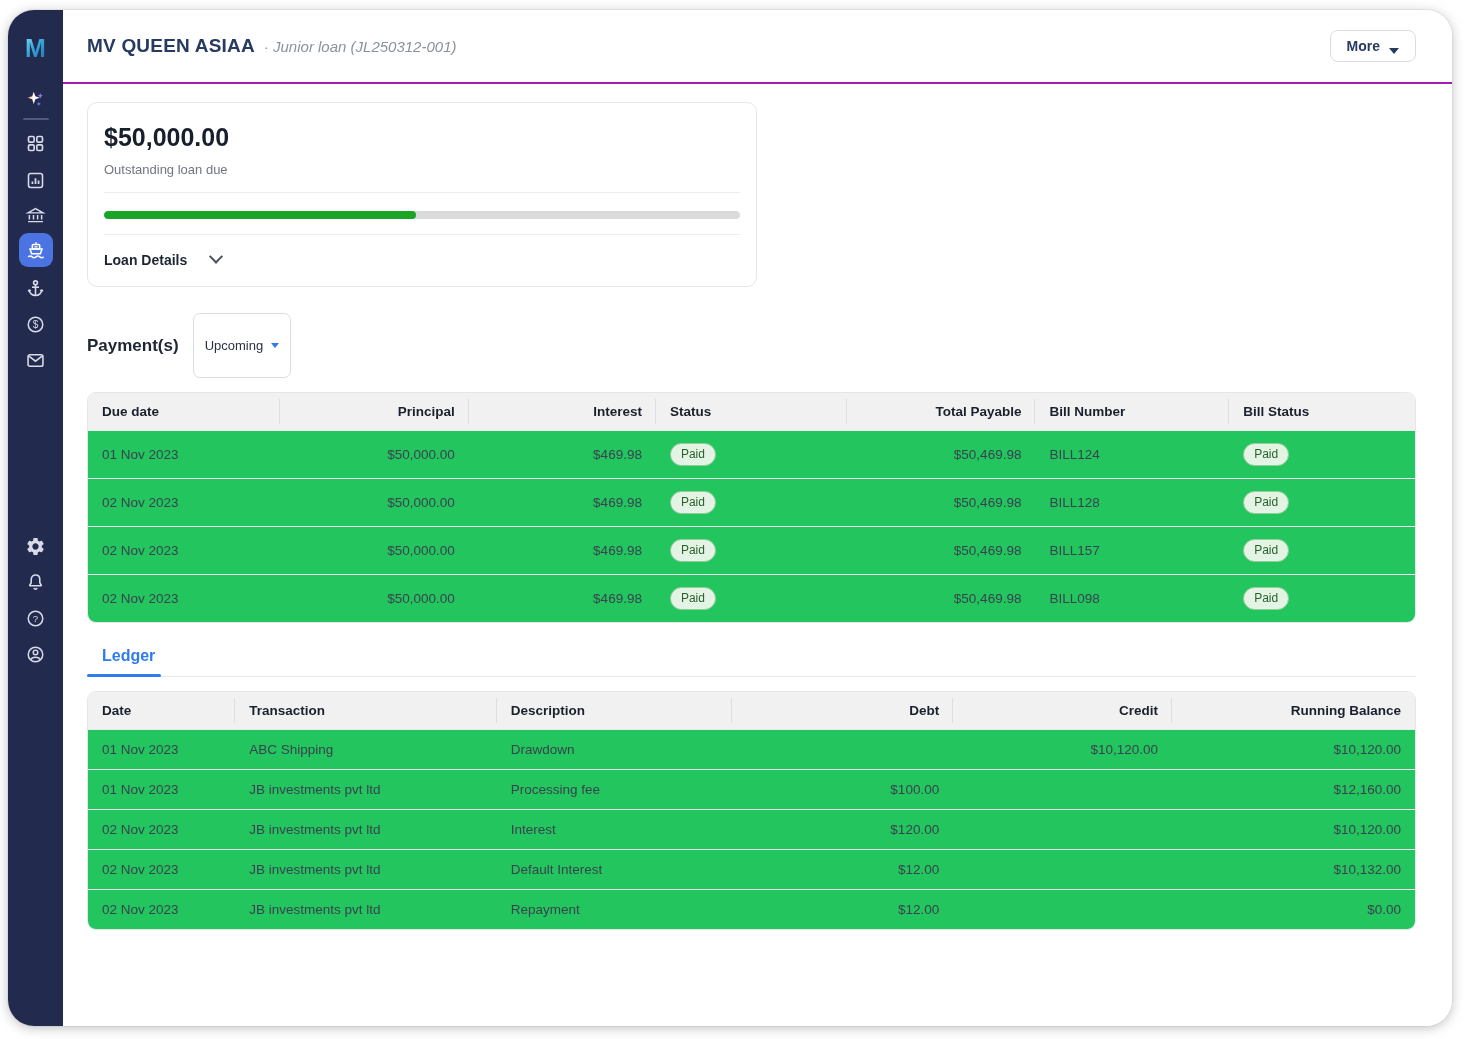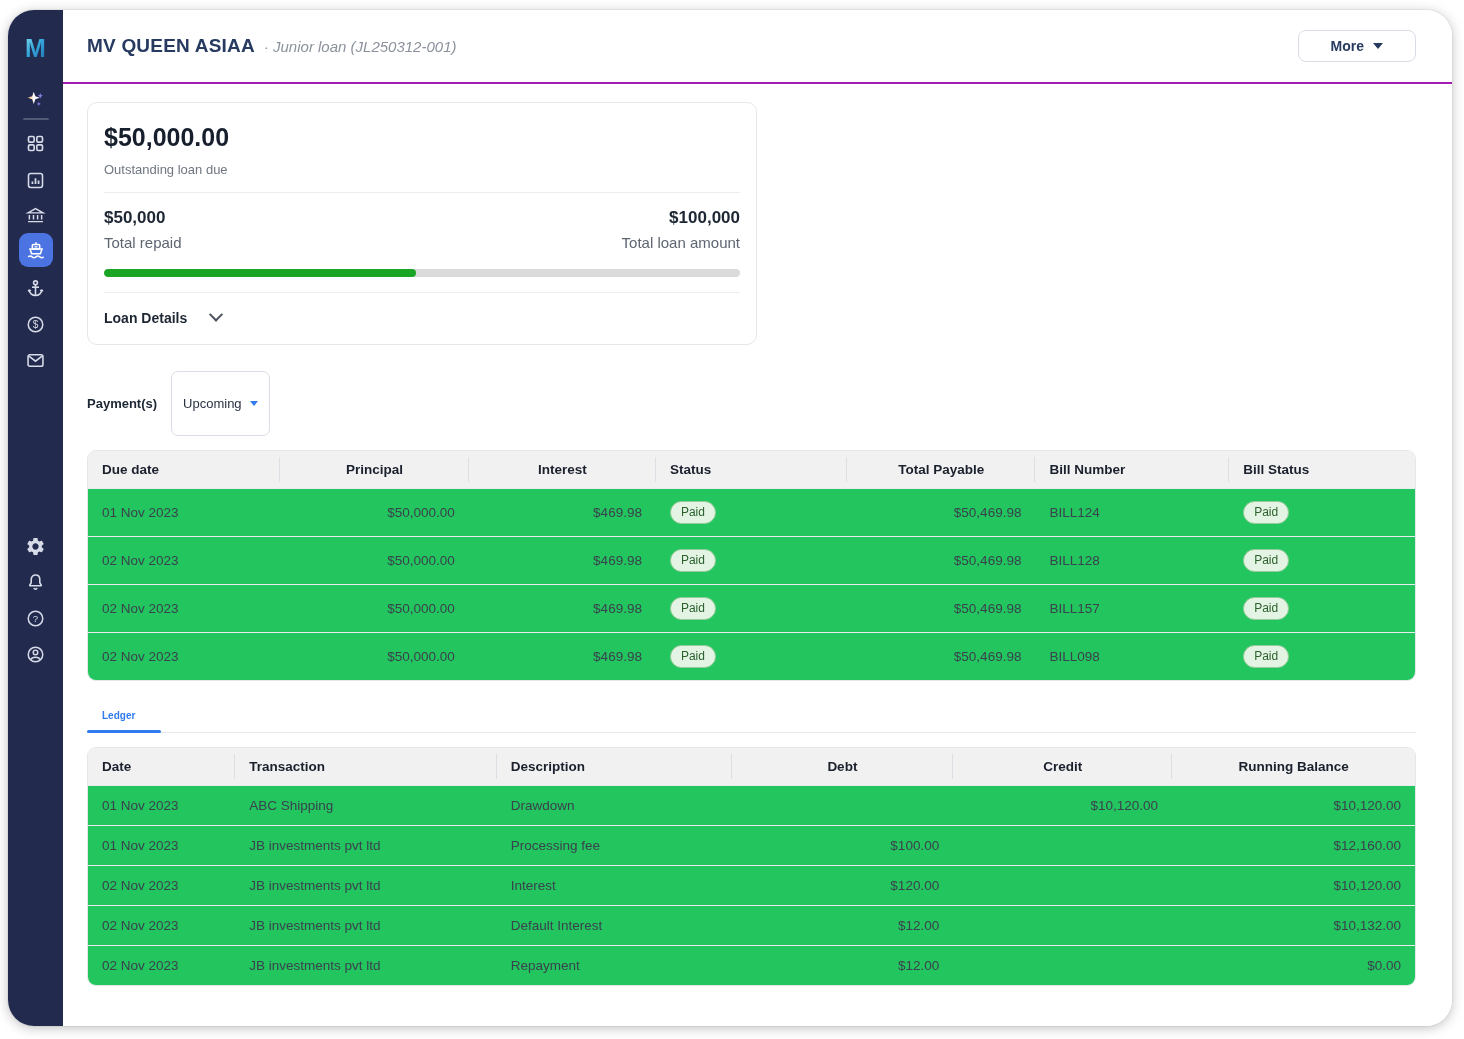--- a/index.html
+++ b/index.html
@@ -25,23 +25,23 @@
   .active-box { position:absolute; top:223px; left:50%; transform:translateX(-50%);
     width:34px; height:34px; background:#4C73E2; border-radius:9px;
     display:flex; align-items:center; justify-content:center; color:#ffffff; cursor:pointer; }
   .active-box svg { width:22px; height:22px; }
   
   .main { flex:1; display:flex; flex-direction:column; background:#ffffff; min-width:0; }
   .topbar { height:74px; flex:0 0 74px; border-bottom:2px solid #a21caf;
     display:flex; align-items:center; padding:0 36px 0 24px; }
   .page-title { font-size:19px; font-weight:bold; color:#273A60; letter-spacing:.2px; }
   .subtitle { font-size:15px; font-style:italic; color:#8C929D; margin-left:9px; }
-  .more-btn { margin-left:auto; display:flex; align-items:center; gap:9px;
+  .more-btn { margin-left:auto; display:flex; align-items:flex-end; gap:9px;
     background:#fff; border:1px solid #D8DCE5; border-radius:8px;
-    padding:7px 32px; font-size:14px; font-weight:bold; color:#273A60;
+    padding:7px 16px; font-size:14px; font-weight:bold; color:#273A60;
     font-family:inherit; cursor:pointer; }
   .caret { width:0; height:0; border-left:5px solid transparent;
     border-right:5px solid transparent; border-top:6px solid #273A60; }
   .caret.blue { border-top-color:#2F7BEF; border-left-width:4px; border-right-width:4px; border-top-width:5px; }
   .content { padding:18px 36px 0 24px; flex:1; overflow:hidden; }
   
   .loan-card { width:670px; border:1px solid #E4E6EA; border-radius:10px;
     padding:20px 16px 16px; background:#fff; }
   .loan-amount { font-size:25px; font-weight:bold; color:#171F2D; }
   .loan-amount-label { font-size:13px; color:#6F7680; margin-top:10px; }
@@ -52,41 +52,41 @@
   .totals-lbl { font-size:15px; color:#5E6672; margin-top:6px; }
   .progress-track { margin-top:18px; height:8px; background:#DBDBDB; border-radius:5px; overflow:hidden; }
   .progress-fill { height:100%; background:#1BA527; border-radius:5px; width:0; }
   .loan-details-btn { margin-top:13px; display:flex; align-items:center; gap:24px;
     background:none; border:none; font-family:inherit; font-size:14px; font-weight:bold;
     color:#1D2633; cursor:pointer; padding:2px 0; }
   .chev-down { width:10px; height:10px; border-right:2px solid #4A5260;
     border-bottom:2px solid #4A5260; transform:rotate(45deg) translate(-1px,-1px); margin-top:-4px; }
   
   .payments-head { margin-top:26px; display:flex; align-items:center; gap:14px; }
-  .section-title { font-size:13px; font-weight:bold; color:#1D2633; }
+  .section-title { font-size:17px; font-weight:bold; color:#1D2633; }
   .filter-btn { display:flex; align-items:center; gap:8px; background:#fff;
     border:1px solid #D9DDE6; border-radius:7px; padding:24px 11px;
     font-family:inherit; font-size:13px; color:#2A3242; cursor:pointer; }
   
   .tbl-wrap { margin-top:14px; border:1px solid #E4E6EA; border-radius:9px; overflow:hidden; background:#fff; }
   table { width:100%; border-collapse:separate; border-spacing:0; table-layout:fixed; }
   th { background:#F1F1F2; padding:11px 14px; font-size:13.5px; font-weight:bold;
     color:#1A202C; text-align:left; position:relative; }
-  th.num { text-align:center; }
+  th.num { text-align:right; }
   th:not(:last-child)::after { content:''; position:absolute; right:0; top:6px; bottom:6px;
     width:1px; background:#DDDFE4; }
   td { padding:12px 14px; font-size:13.5px; color:#3A424E; border-top:1px solid #EBECEF;
     background:#22c55e; white-space:nowrap; overflow:hidden; text-overflow:ellipsis; }
   td.num { text-align:right; }
   .badge { display:inline-block; padding:3px 10px 4px; background:#E4F4E4;
     border:1px solid #94CC98; border-radius:12px; font-size:12px; color:#2B5F2D;text-align:right; }
   
   .tabs { margin-top:24px; border-bottom:1px solid #E6E8EC; }
   .tab { display:inline-block; position:relative; padding:0 22px 11px 15px;
-    background:none; border:none; font-family:inherit; font-size:10px; font-weight:bold;
+    background:none; border:none; font-family:inherit; font-size:16px; font-weight:bold;
     color:#2F7BEF; cursor:pointer; }
   .tab::after { content:''; position:absolute; left:0; bottom:-1px; width:74px; height:3px;
     background:#2F7BEF; border-radius:2px; }
   .ledger-wrap { }
 </style>
 </head>
 <body>
 
 <div class="window">
 
@@ -211,30 +211,20 @@
         <span class="caret"></span>
       </button>
     </header>
 
     <div class="content">
 
       <section class="loan-card">
         <div class="loan-amount">$50,000.00</div>
         <div class="loan-amount-label">Outstanding loan due</div>
         <hr class="card-hr">
-        <div class="totals-row">
-          <div class="totals-col">
-            <div class="totals-val">$50,000</div>
-            <div class="totals-lbl">Total repaid</div>
-          </div>
-          <div class="totals-col right">
-            <div class="totals-val">$100,000</div>
-            <div class="totals-lbl">Total loan amount</div>
-          </div>
-        </div>
         <div class="progress-track">
           <div class="progress-fill" style="width: 49%;"></div>
         </div>
         <hr class="card-hr">
         <button class="loan-details-btn">
           <span>Loan Details</span>
           <span class="chev-down"></span>
         </button>
       </section>
 

